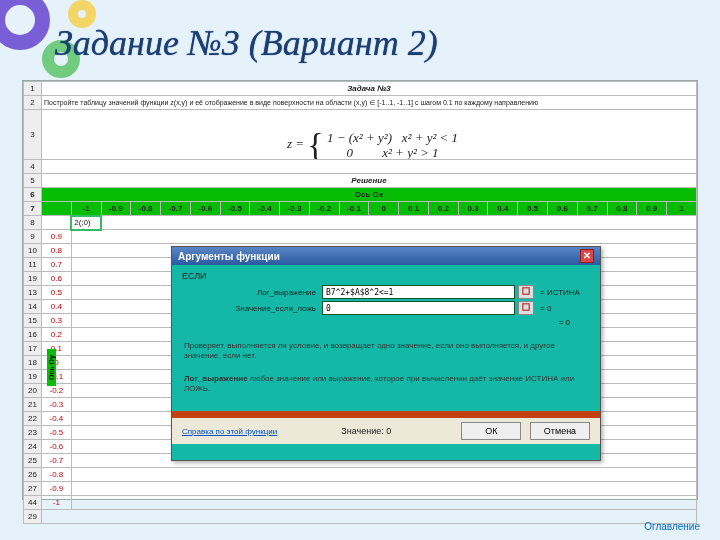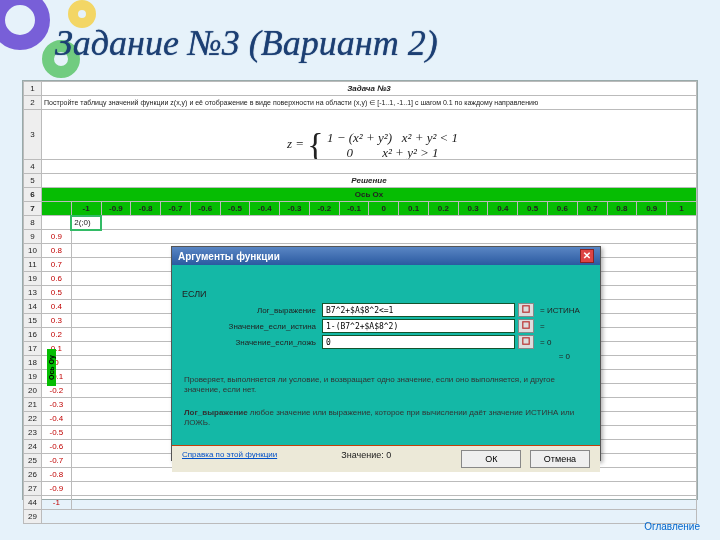--- a/index.html
+++ b/index.html
@@ -106,21 +106,21 @@
   .dlg-close {
     width: 14px; height: 14px;
     background: #d44;
     color: #fff;
     text-align: center;
     line-height: 12px;
     font-size: 10px;
     border: 1px solid #822;
     cursor: pointer;
   }
-  .dlg-body { padding: 24px 10px 4px 10px; }
+  .dlg-body { padding: 6px 10px 4px 10px; }
   .fnrow { display: flex; align-items: center; margin: 2px 0; }
   .fnlabel { width: 140px; text-align: right; padding-right: 6px; font-size: 8px; }
   .fninput {
     flex: 1;
     height: 14px;
     border: 1px solid #14532d;
     background: #fff;
     font-size: 8px;
     padding: 0 3px;
     font-family: monospace;
@@ -132,23 +132,23 @@
     background: #ddd;
     display: flex; align-items: center; justify-content: center;
   }
   .refbtn svg { width: 8px; height: 8px; }
   .fnout { margin-left: 6px; font-size: 8px; width: 50px; }
   .dlg-desc { font-size: 8px; color: #333; margin: 14px 2px; line-height: 1.2; }
   .dlg-desc b { font-size: 8px; }
   .dlg-bottom {
     display: flex;
     justify-content: space-between;
-    align-items: flex-start;
+    align-items: center;
     padding: 4px 10px;
-    border-top: 1px solid #c2410c;
+    border-top: 7px solid #c2410c;
     background: #ece9d8;
   }
   .linklike { color: #0050c8; text-decoration: underline; cursor: pointer; font-size: 8px; }
   .winbtn {
     min-width: 60px; height: 18px;
     border: 1px solid #888;
     background: #efefef;
     font-size: 9px;
     cursor: pointer;
     margin-left: 6px;
@@ -355,30 +355,20 @@
         <div class="fnlabel">Лог_выражение</div>
         <input class="fninput" value="B7^2+$A$8^2&lt;=1" style="">
         <div class="refbtn">
           <span><svg viewBox="0 0 10 10">
                 <rect x="1" y="1" width="8" height="8" fill="none" stroke="#b33" stroke-width="1.5"></rect>
               </svg></span>
         </div>
         <div class="fnout">= ИСТИНА</div>
       </div>
 
-      <div class="fnrow">
-        <div class="fnlabel">Значение_если_истина</div>
-        <input class="fninput" value="1-(B7^2+$A$8^2)" style="">
-        <div class="refbtn">
-          <span><svg viewBox="0 0 10 10">
-                <rect x="1" y="1" width="8" height="8" fill="none" stroke="#b33" stroke-width="1.5"></rect>
-              </svg></span>
-        </div>
-        <div class="fnout">=</div>
-      </div>
 
       <div class="fnrow">
         <div class="fnlabel">Значение_если_ложь</div>
         <input class="fninput" value="0" style="">
         <div class="refbtn">
           <span><svg viewBox="0 0 10 10">
                 <rect x="1" y="1" width="8" height="8" fill="none" stroke="#b33" stroke-width="1.5"></rect>
               </svg></span>
         </div>
         <div class="fnout">= 0</div>

